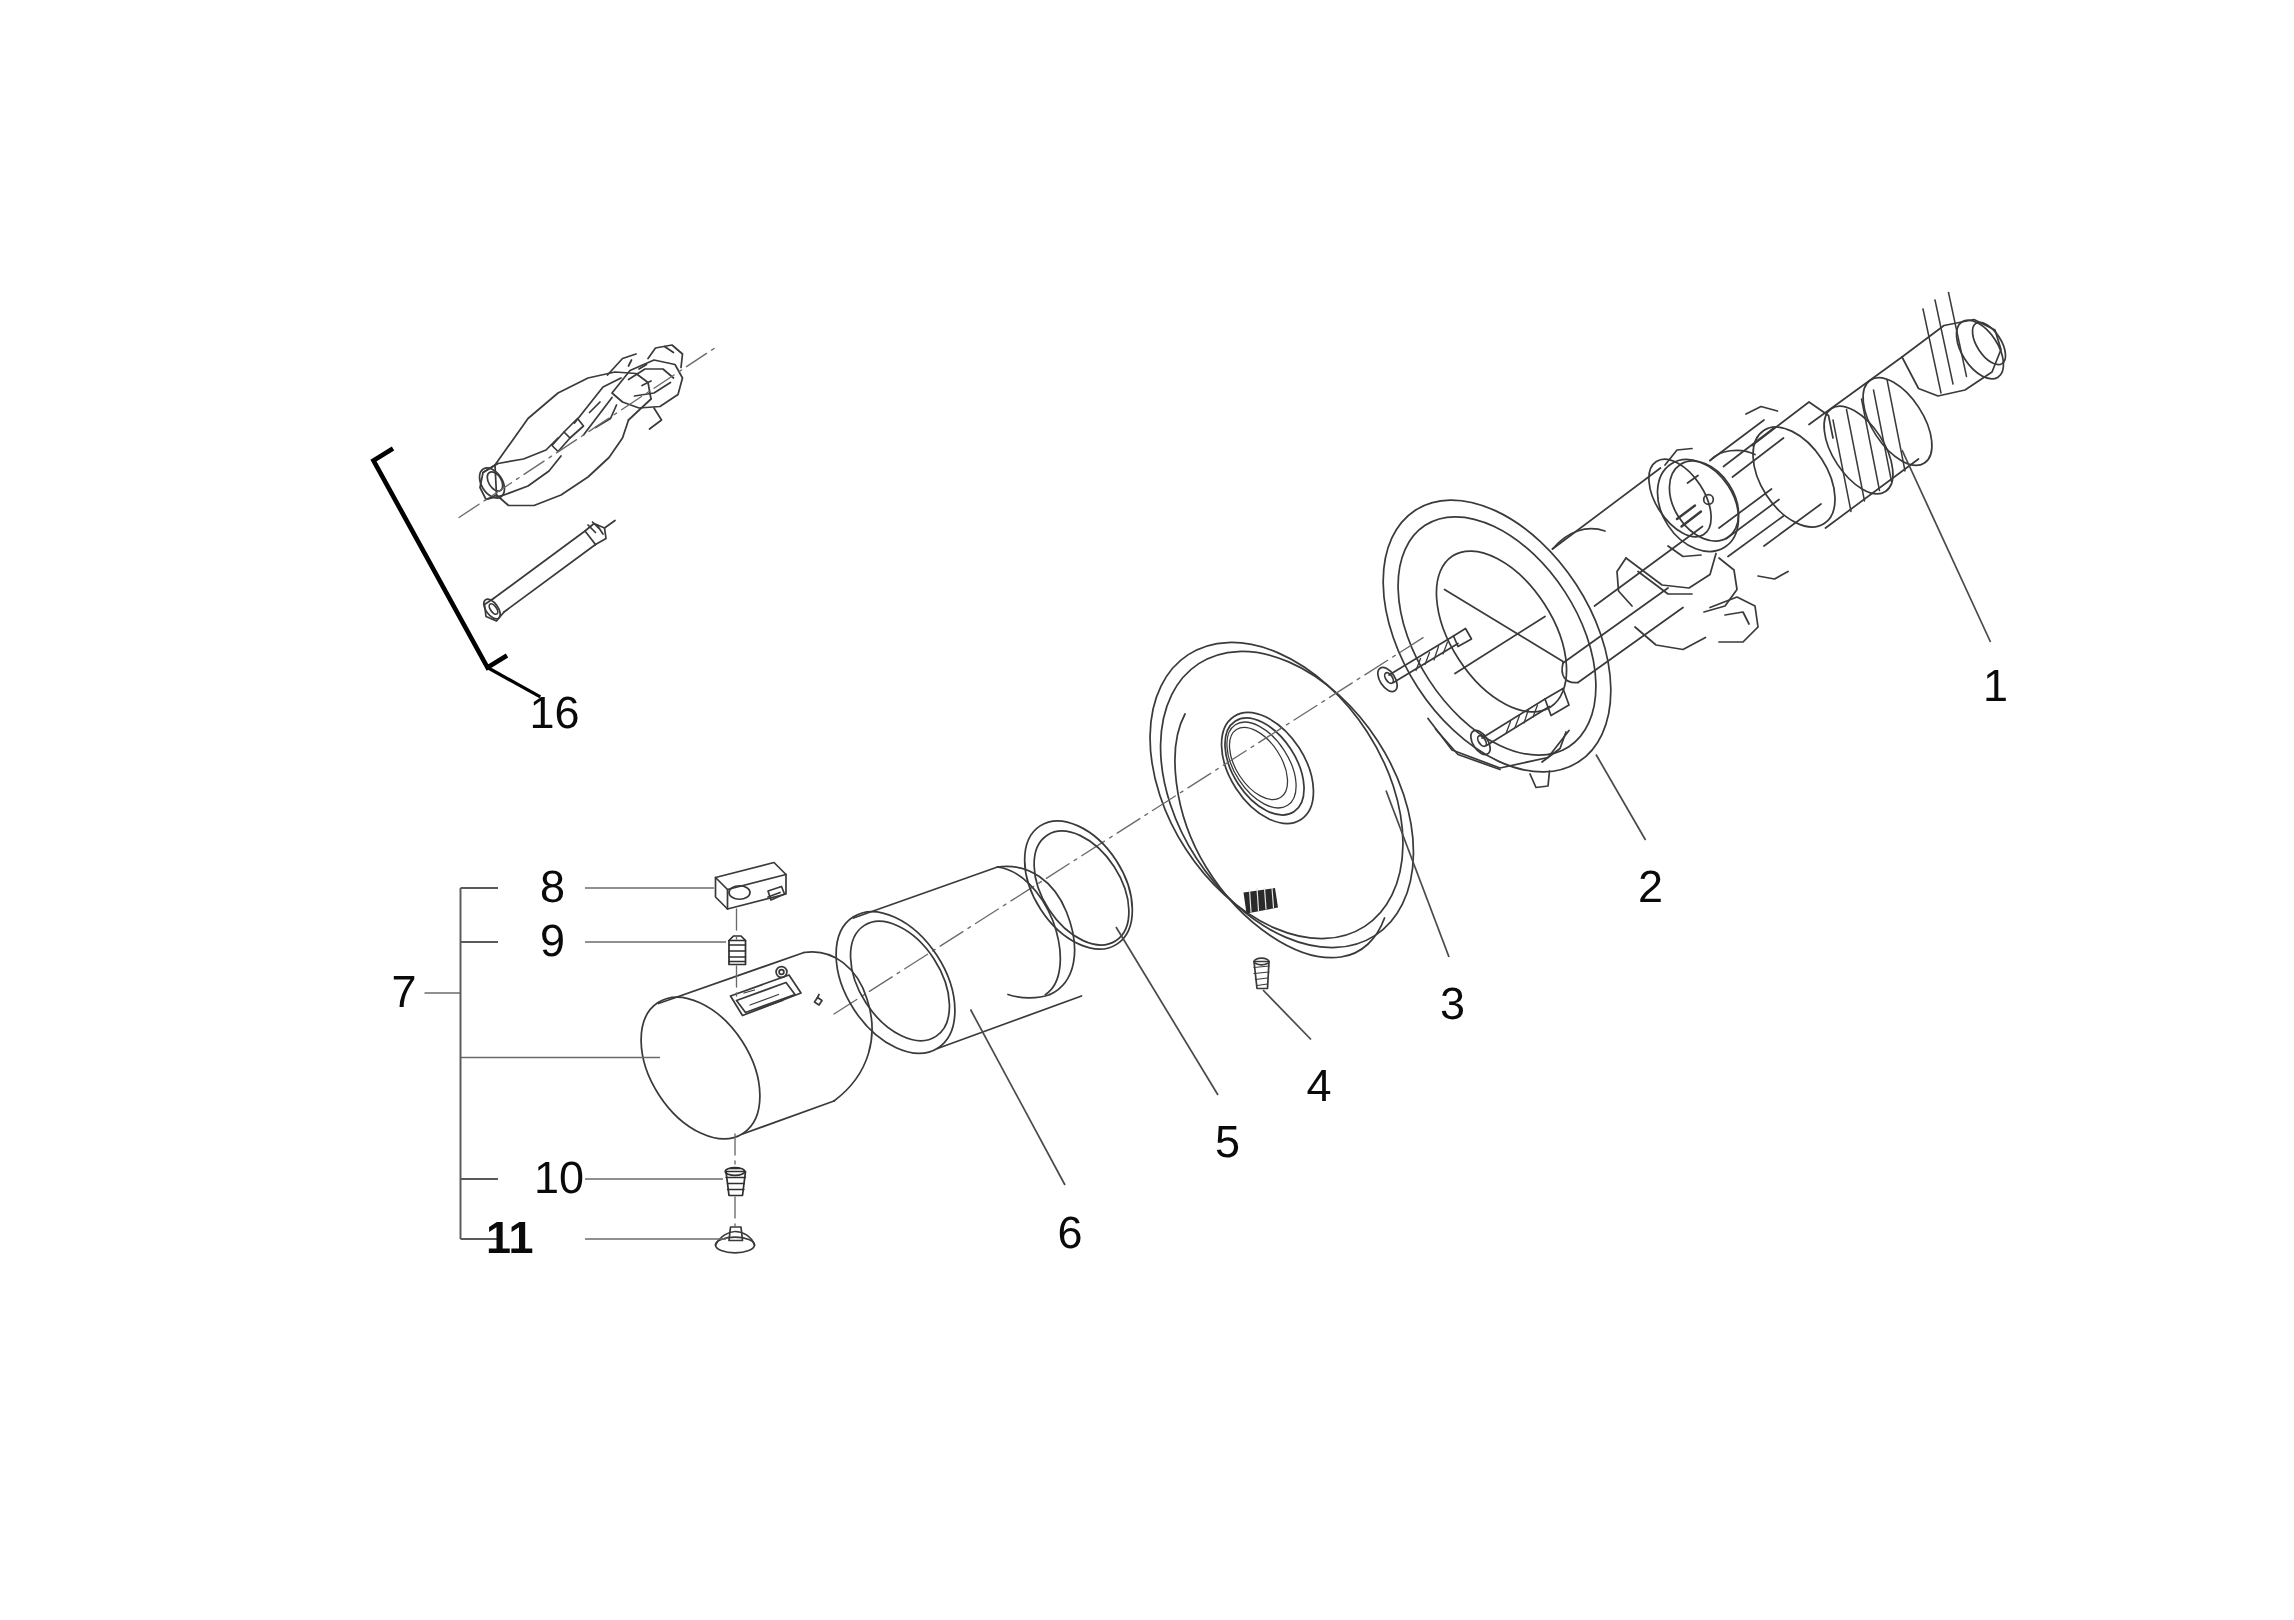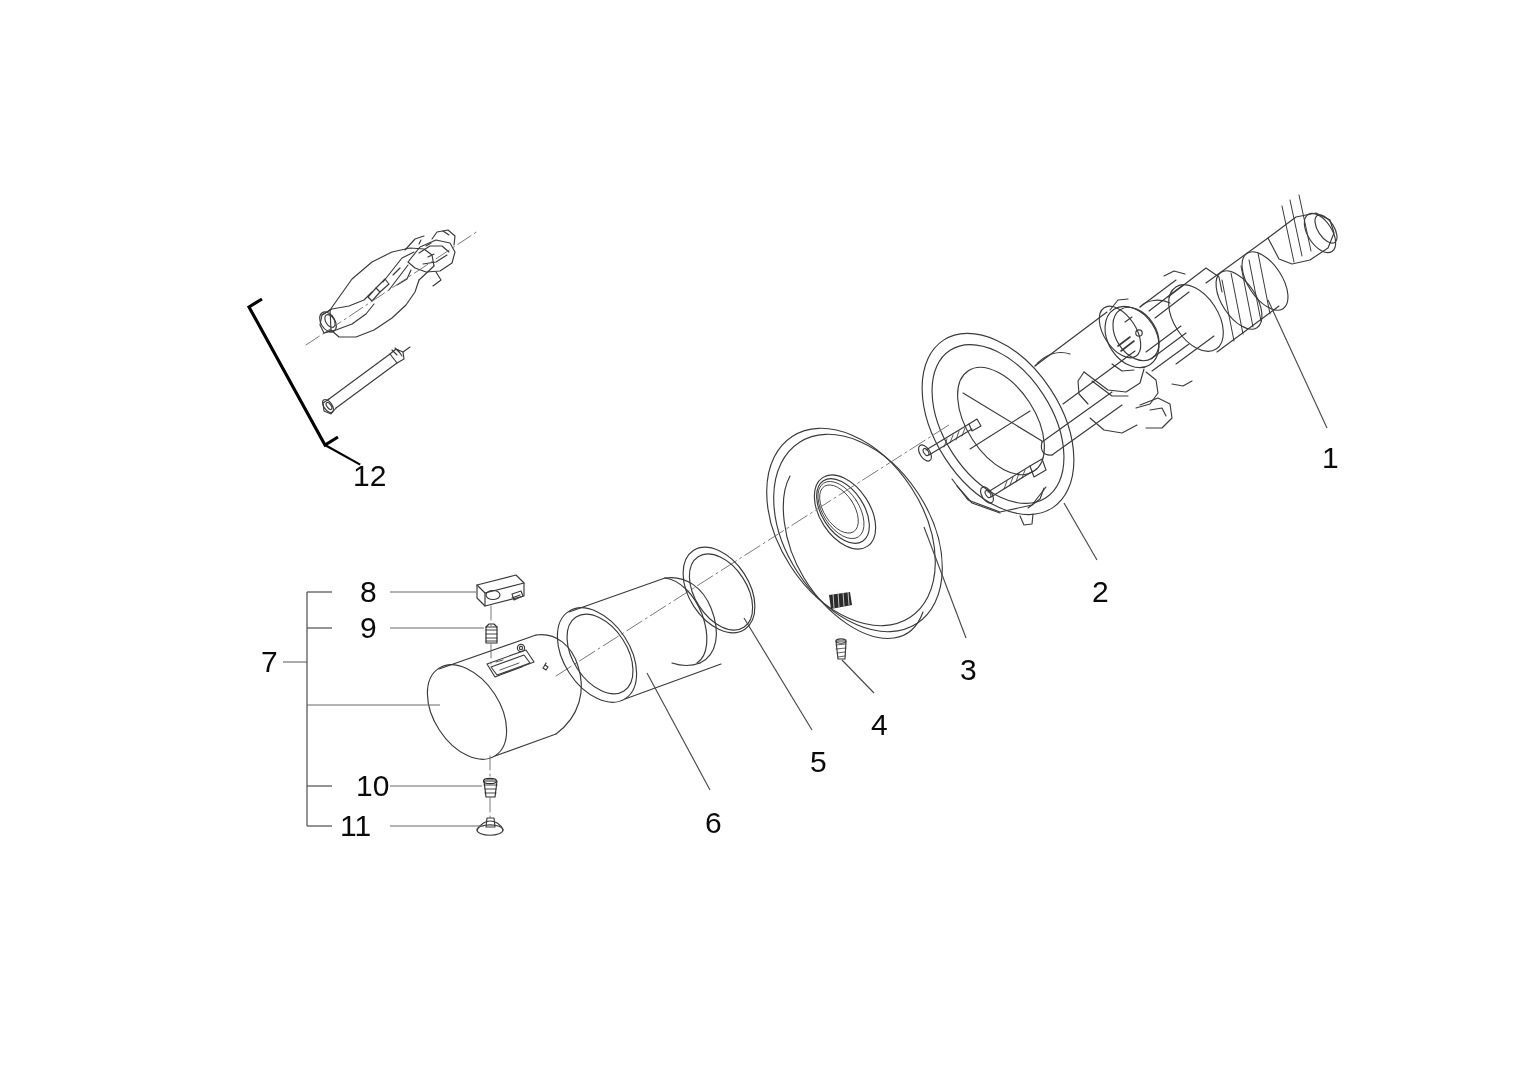--- a/index.html
+++ b/index.html
@@ -331,16 +331,16 @@
 <div class="callout" style="left:1322px;top:443px;">1</div>
 <div class="callout" style="left:1092px;top:577px;">2</div>
 <div class="callout" style="left:960px;top:655px;">3</div>
 <div class="callout" style="left:871px;top:710px;">4</div>
 <div class="callout" style="left:810px;top:747px;">5</div>
 <div class="callout" style="left:705px;top:808px;">6</div>
 <div class="callout" style="left:261px;top:647px;">7</div>
 <div class="callout" style="left:360px;top:577px;">8</div>
 <div class="callout" style="left:360px;top:613px;">9</div>
 <div class="callout" style="left:338px;top:771px;margin-left:18px;">10</div>
-<div class="callout" style="left:340px;top:811px;">11</div>
-<div class="callout" style="left:353px;top:461px;">12</div>
+<div class="callout" style="left:324px;top:811px;font-weight:bold;">11</div>
+<div class="callout" style="left:353px;top:461px;">16</div>
 
 </div>
 
 </body></html>

